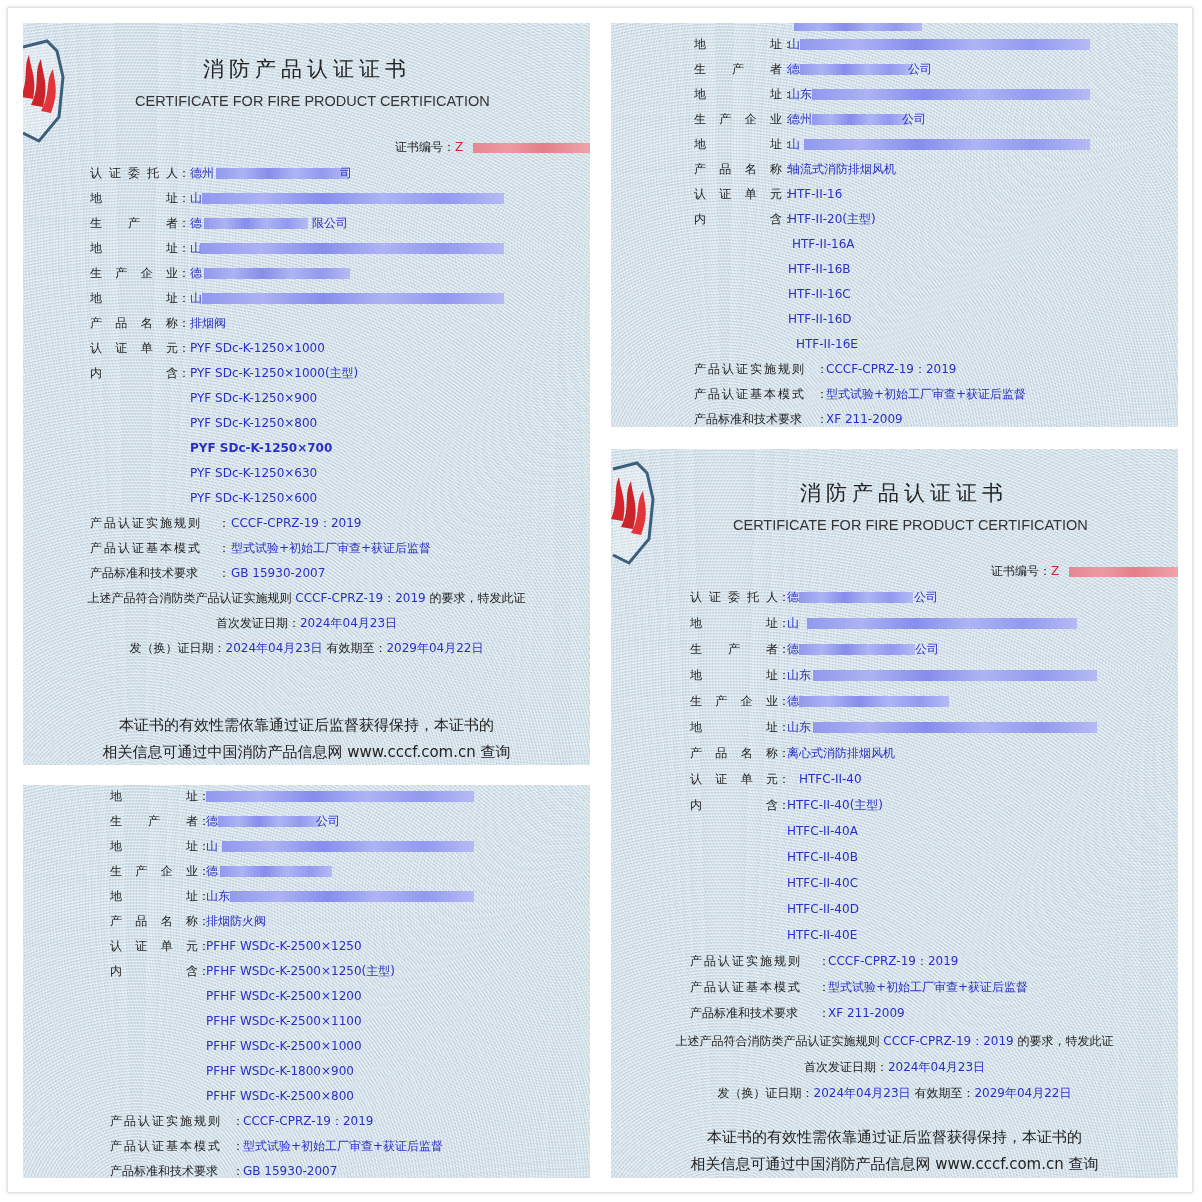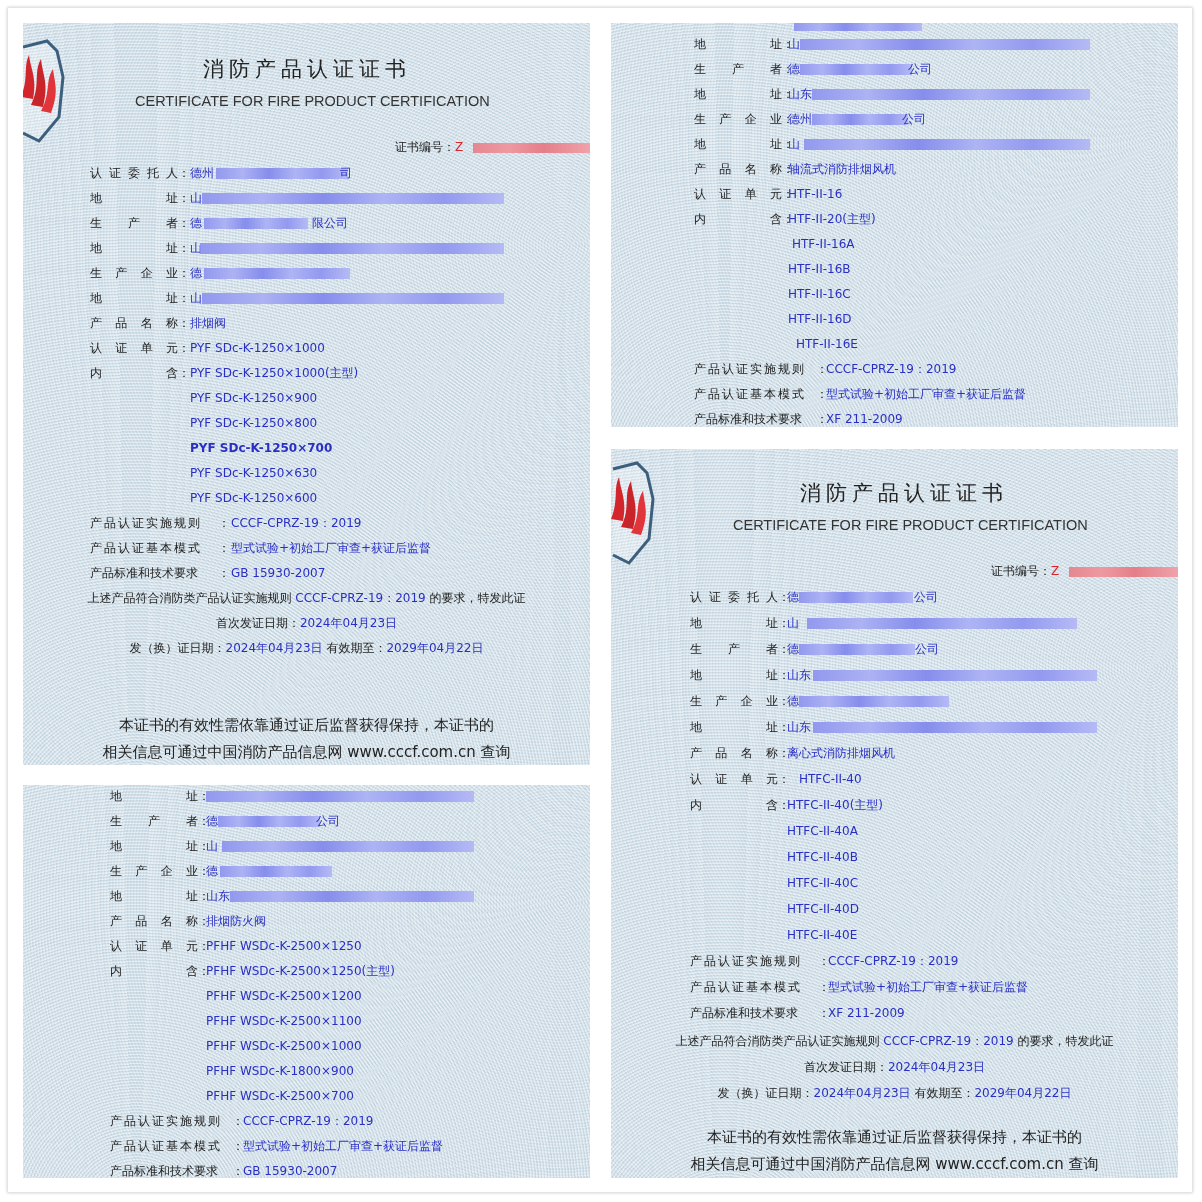--- a/index.html
+++ b/index.html
@@ -386,21 +386,21 @@
   <div class="row" style="left:183px;top:226px;">
       <span class="val" style="left:0;">PFHF WSDc-K-2500×1100</span>
     </div>
   <div class="row" style="left:183px;top:251px;">
       <span class="val" style="left:0;">PFHF WSDc-K-2500×1000</span>
     </div>
   <div class="row" style="left:183px;top:276px;">
       <span class="val" style="left:0;">PFHF WSDc-K-1800×900</span>
     </div>
   <div class="row" style="left:183px;top:301px;">
-      <span class="val" style="left:0;">PFHF WSDc-K-2500×700</span>
+      <span class="val" style="left:0;">PFHF WSDc-K-2500×800</span>
     </div>
   <div class="row" style="left:87px;top:326px;width:460px;">
     <span class="lab" style="letter-spacing:2px;">产品认证实施规则</span>
     <span class="colon" style="left:122px;">：</span>
     <span class="val" style="left:133px;">CCCF-CPRZ-19：2019</span>
   </div>
   <div class="row" style="left:87px;top:351px;width:460px;">
     <span class="lab" style="letter-spacing:2px;">产品认证基本模式</span>
     <span class="colon" style="left:122px;">：</span>
     <span class="val" style="left:133px;">型式试验+初始工厂审查+获证后监督</span>

